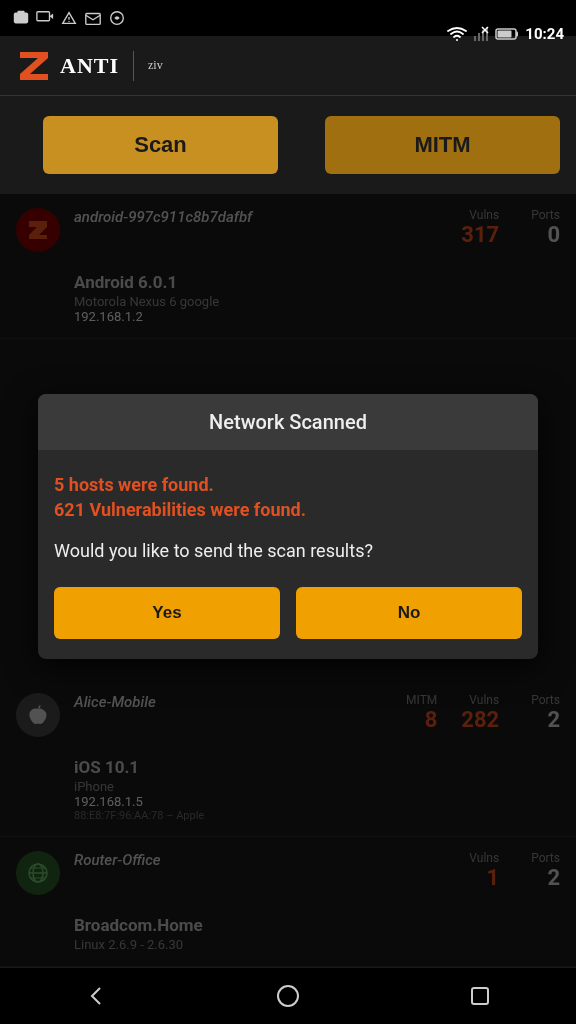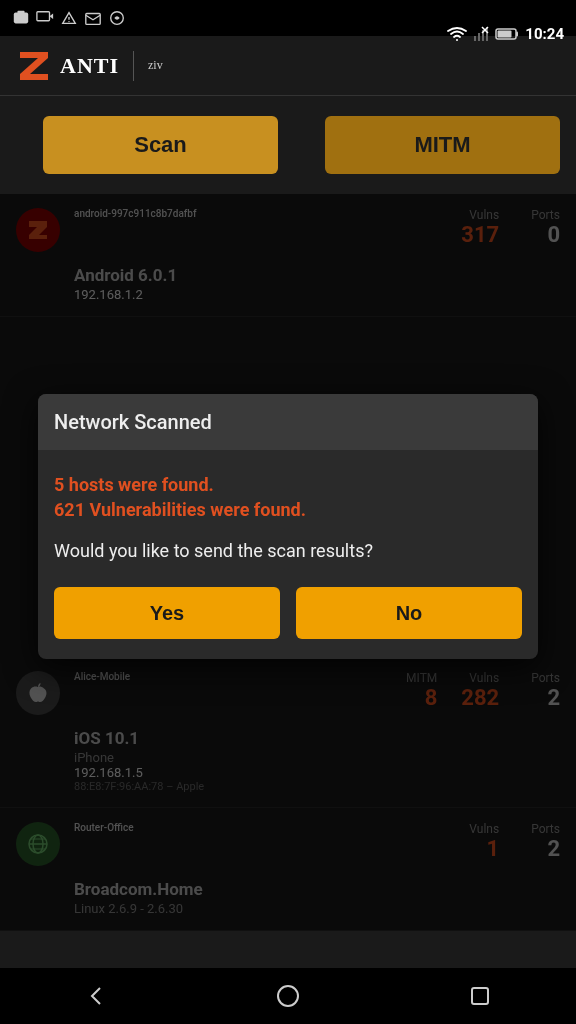--- a/index.html
+++ b/index.html
@@ -132,23 +132,24 @@
       background: #444;
     }
     .device-icon.router-icon {
       background: #2a5a2a;
     }
     .device-info {
       flex: 1;
     }
     .device-name {
       color: #ccc;
-      font-size: 10px;
+      font-size: 15px;
       font-weight: 500;
       margin-bottom: 2px;
+      font-style: italic;
     }
     .device-os {
       color: #bbb;
       font-size: 17px;
       font-weight: bold;
       margin-bottom: 2px;
       margin-top: 46px;
     }
     .device-model {
       color: #888;
@@ -204,20 +205,21 @@
     .dialog {
       width: 500px;
       background: #2a2a2a;
       border-radius: 8px;
       overflow: hidden;
       box-shadow: 0 8px 32px rgba(0,0,0,0.8);
     }
     .dialog-title {
       background: #3a3a3a;
       color: #eee;
+      text-align: center;
       padding: 16px;
       font-size: 20px;
       font-weight: 500;
     }
     .dialog-body {
       padding: 24px 16px 20px;
     }
     .dialog-hosts {
       color: #e05020;
       font-size: 18px;
@@ -238,21 +240,21 @@
     }
     .dialog-buttons {
       display: flex;
       gap: 16px;
     }
     .dialog-btn {
       flex: 1;
       height: 52px;
       border: none;
       border-radius: 6px;
-      font-size: 20px;
+      font-size: 17px;
       font-weight: bold;
       cursor: pointer;
       background: #f0a000;
       color: #1a1a1a;
     }
 
     
     .bottom-nav {
       position: absolute;
       bottom: 0;
@@ -358,20 +360,21 @@
 
   <div class="device-item">
     <div class="device-icon">
       <svg width="26" height="26" viewBox="0 0 26 26">
         <polygon points="4,4 22,4 22,10 14,18 22,18 22,22 4,22 4,18 12,10 4,10" fill="#e05020"></polygon>
       </svg>
     </div>
     <div class="device-info">
       <div class="device-name">android-997c911c8b7dafbf</div>
       <div class="device-os">Android 6.0.1</div>
+      <div class="device-model">Motorola Nexus 6 google</div>
       <div class="device-ip">192.168.1.2</div>
     </div>
     <div class="device-stats">
       <div class="stat-pair">
         <div class="stat-col">
           <span class="stat-label">Vulns</span>
           <span class="stat-value red">317</span>
         </div>
         <div class="stat-col">
           <span class="stat-label">Ports</span>

